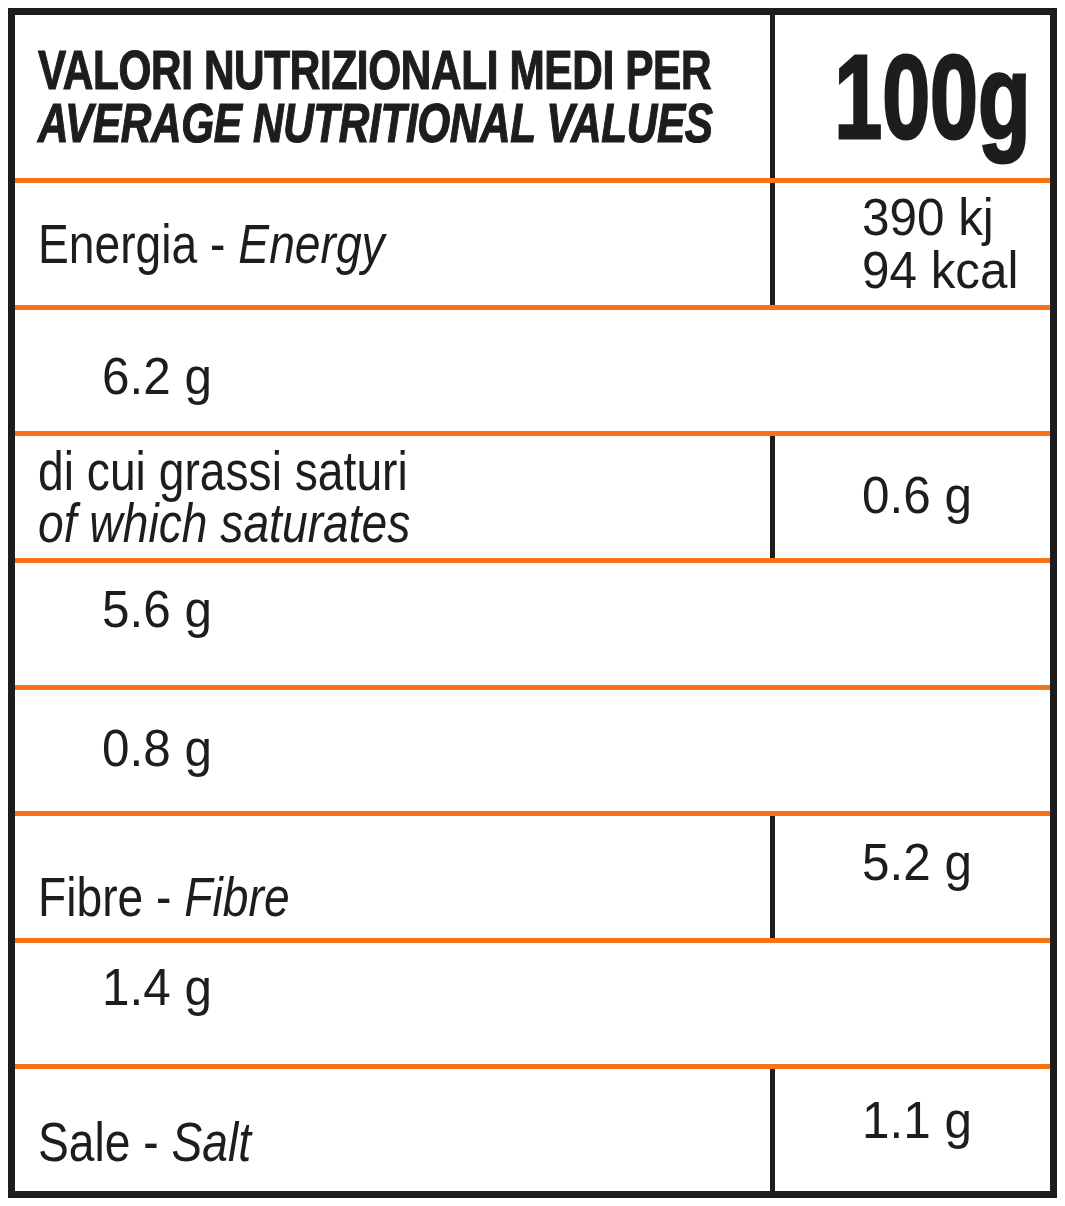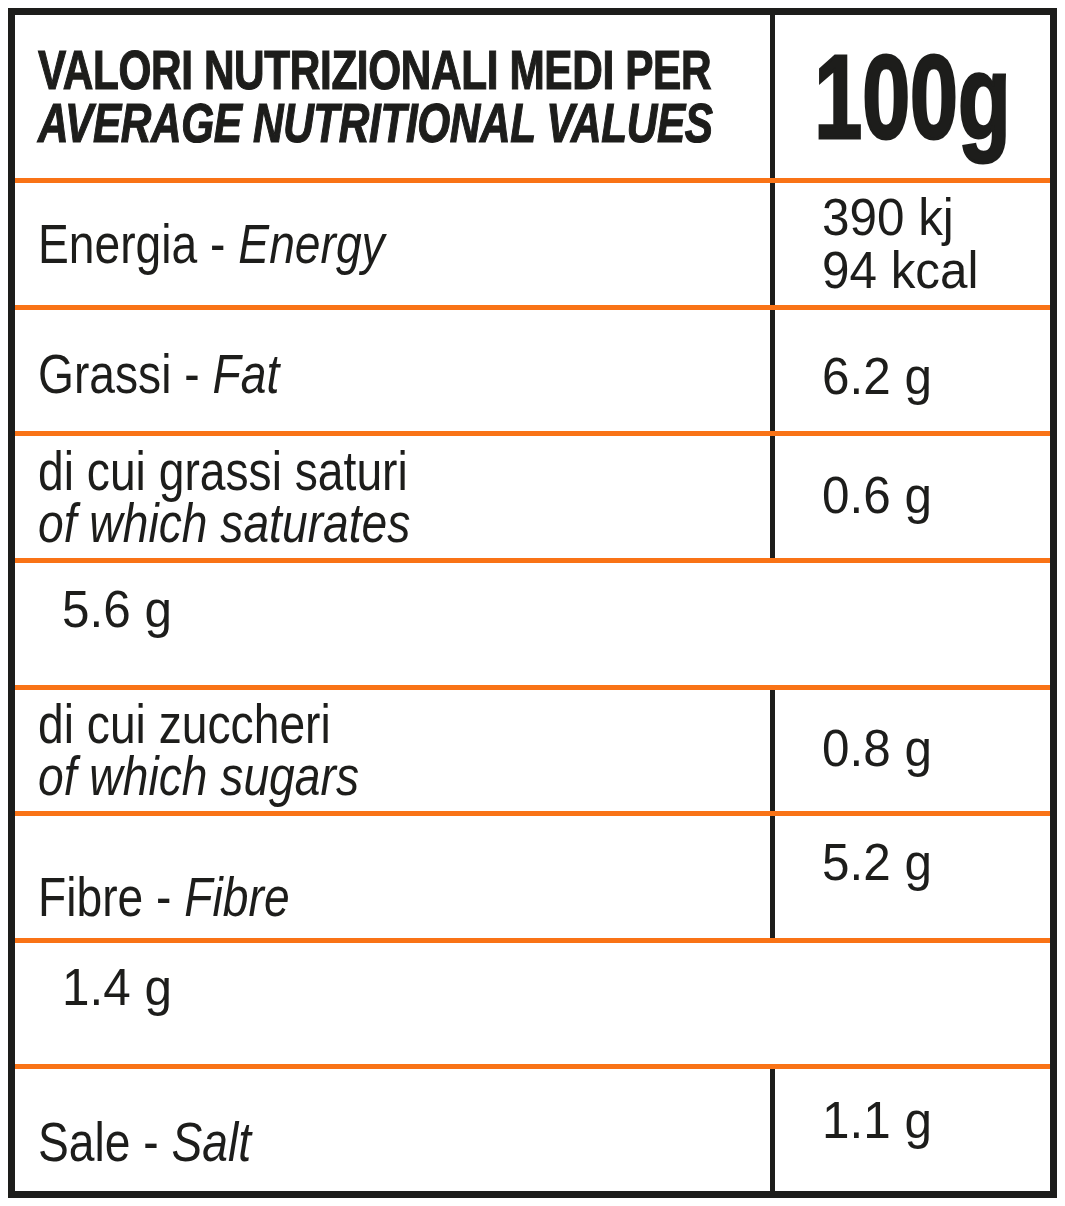--- a/index.html
+++ b/index.html
@@ -29,21 +29,21 @@
     border-top: 5px solid #f97316;
     flex: 1 1 0;
     min-height: 0;
   }
   .trow.thead {
     border-top: none;
     flex: 0 0 163px;
   }
   .cell { box-sizing: border-box; display: flex; align-items: center; overflow: hidden; }
   .cell.left  { border-right: 5px solid #1d1d1b; padding-left: 23px; }
-  .cell.right { padding-left: 47px; }
+  .cell.right { padding-left: 47px; margin-left: 40px; }
   .thead .cell.right { padding-left: 0; justify-content: center; }
 
   
   .hdr {
     font-weight: bold;
     font-size: 55px;
     line-height: 53px;
     letter-spacing: -0.5px;
     white-space: nowrap;
     transform: scaleX(0.77);
@@ -109,23 +109,20 @@
       </div>
       <div class="cell right">
         <div class="val">
           <span class="line">390 kj</span>
           <span class="line">94 kcal</span>
         </div>
       </div>
     </div>
 
     <div class="trow">
-      <div class="cell left" style="--lo:4px">
-        <div class="lab"><span class="it">Grassi</span><span class="it"> - </span><span class="en">Fat</span></div>
-      </div>
       <div class="cell right" style="--vo:6px">
         <div class="val">6.2 g</div>
       </div>
     </div>
 
     <div class="trow">
       <div class="cell left">
         <div class="lab">
           <span class="line it">di cui grassi saturi</span>
           <span class="line en">of which saturates</span>
@@ -136,26 +133,20 @@
       </div>
     </div>
 
     <div class="trow">
       <div class="cell right" style="--vo:-14px">
         <div class="val">5.6 g</div>
       </div>
     </div>
 
     <div class="trow">
-      <div class="cell left">
-        <div class="lab">
-          <span class="line it">di cui zuccheri</span>
-          <span class="line en">of which sugars</span>
-        </div>
-      </div>
       <div class="cell right" style="--vo:-2px">
         <div class="val">0.8 g</div>
       </div>
     </div>
 
     <div class="trow">
       <div class="cell left" style="--lo:20px">
         <div class="lab"><span class="it">Fibre</span><span class="it"> - </span><span class="en">Fibre</span></div>
       </div>
       <div class="cell right" style="--vo:-14px">

